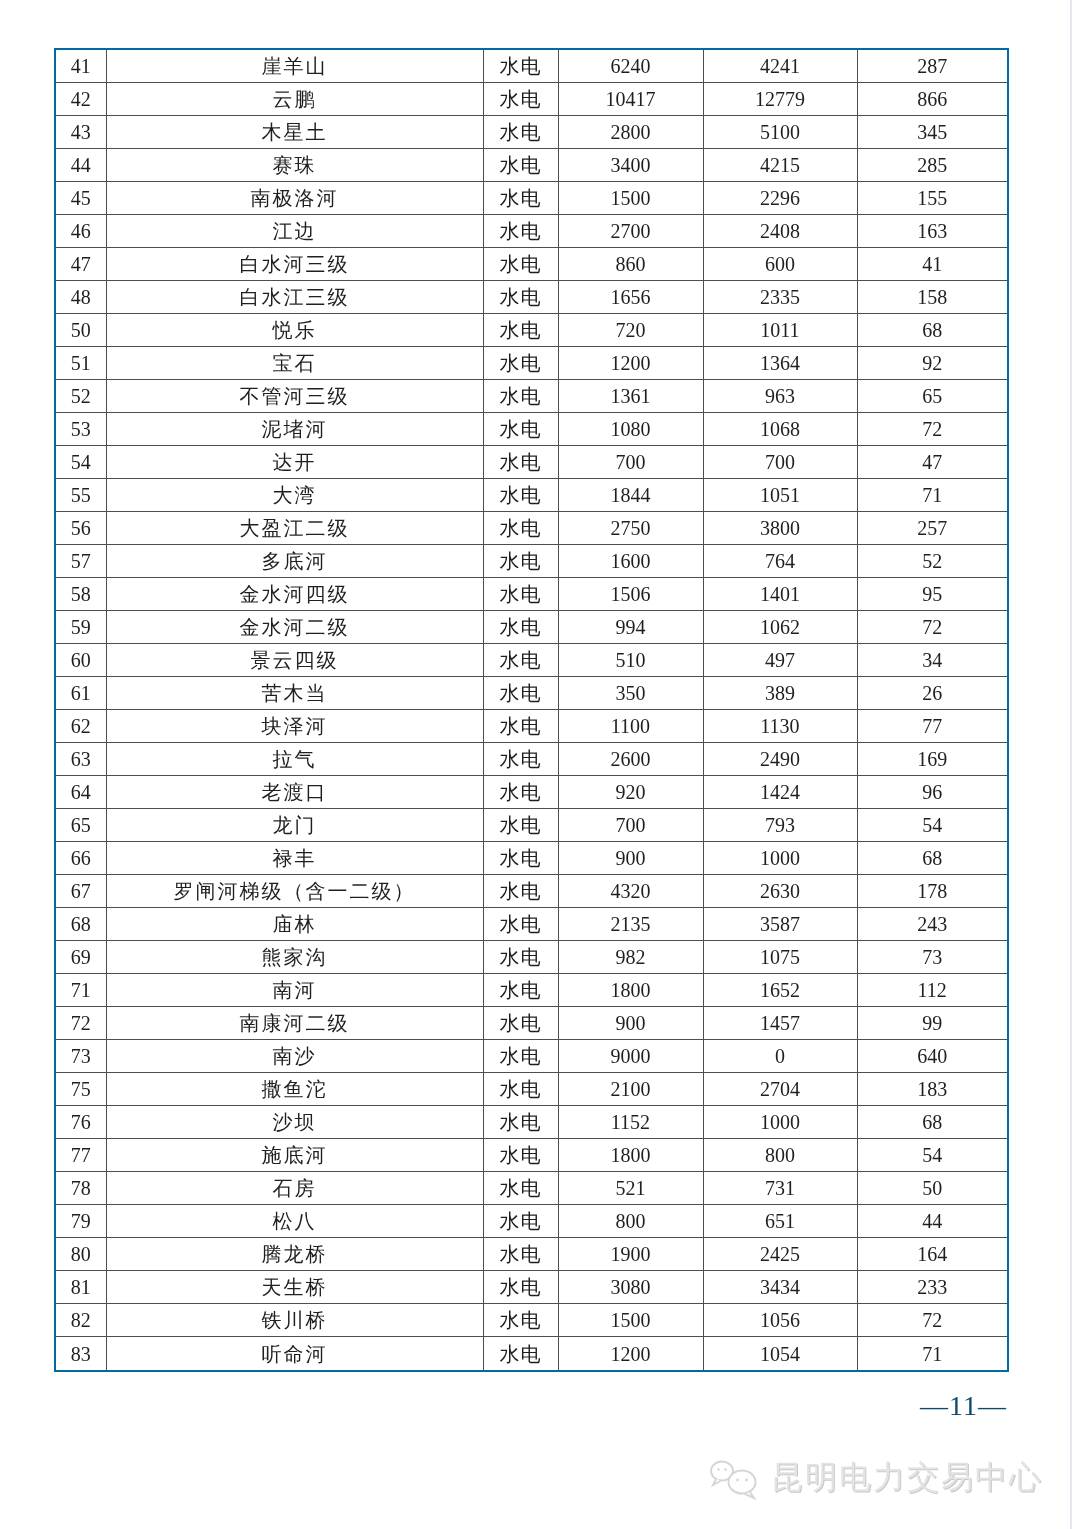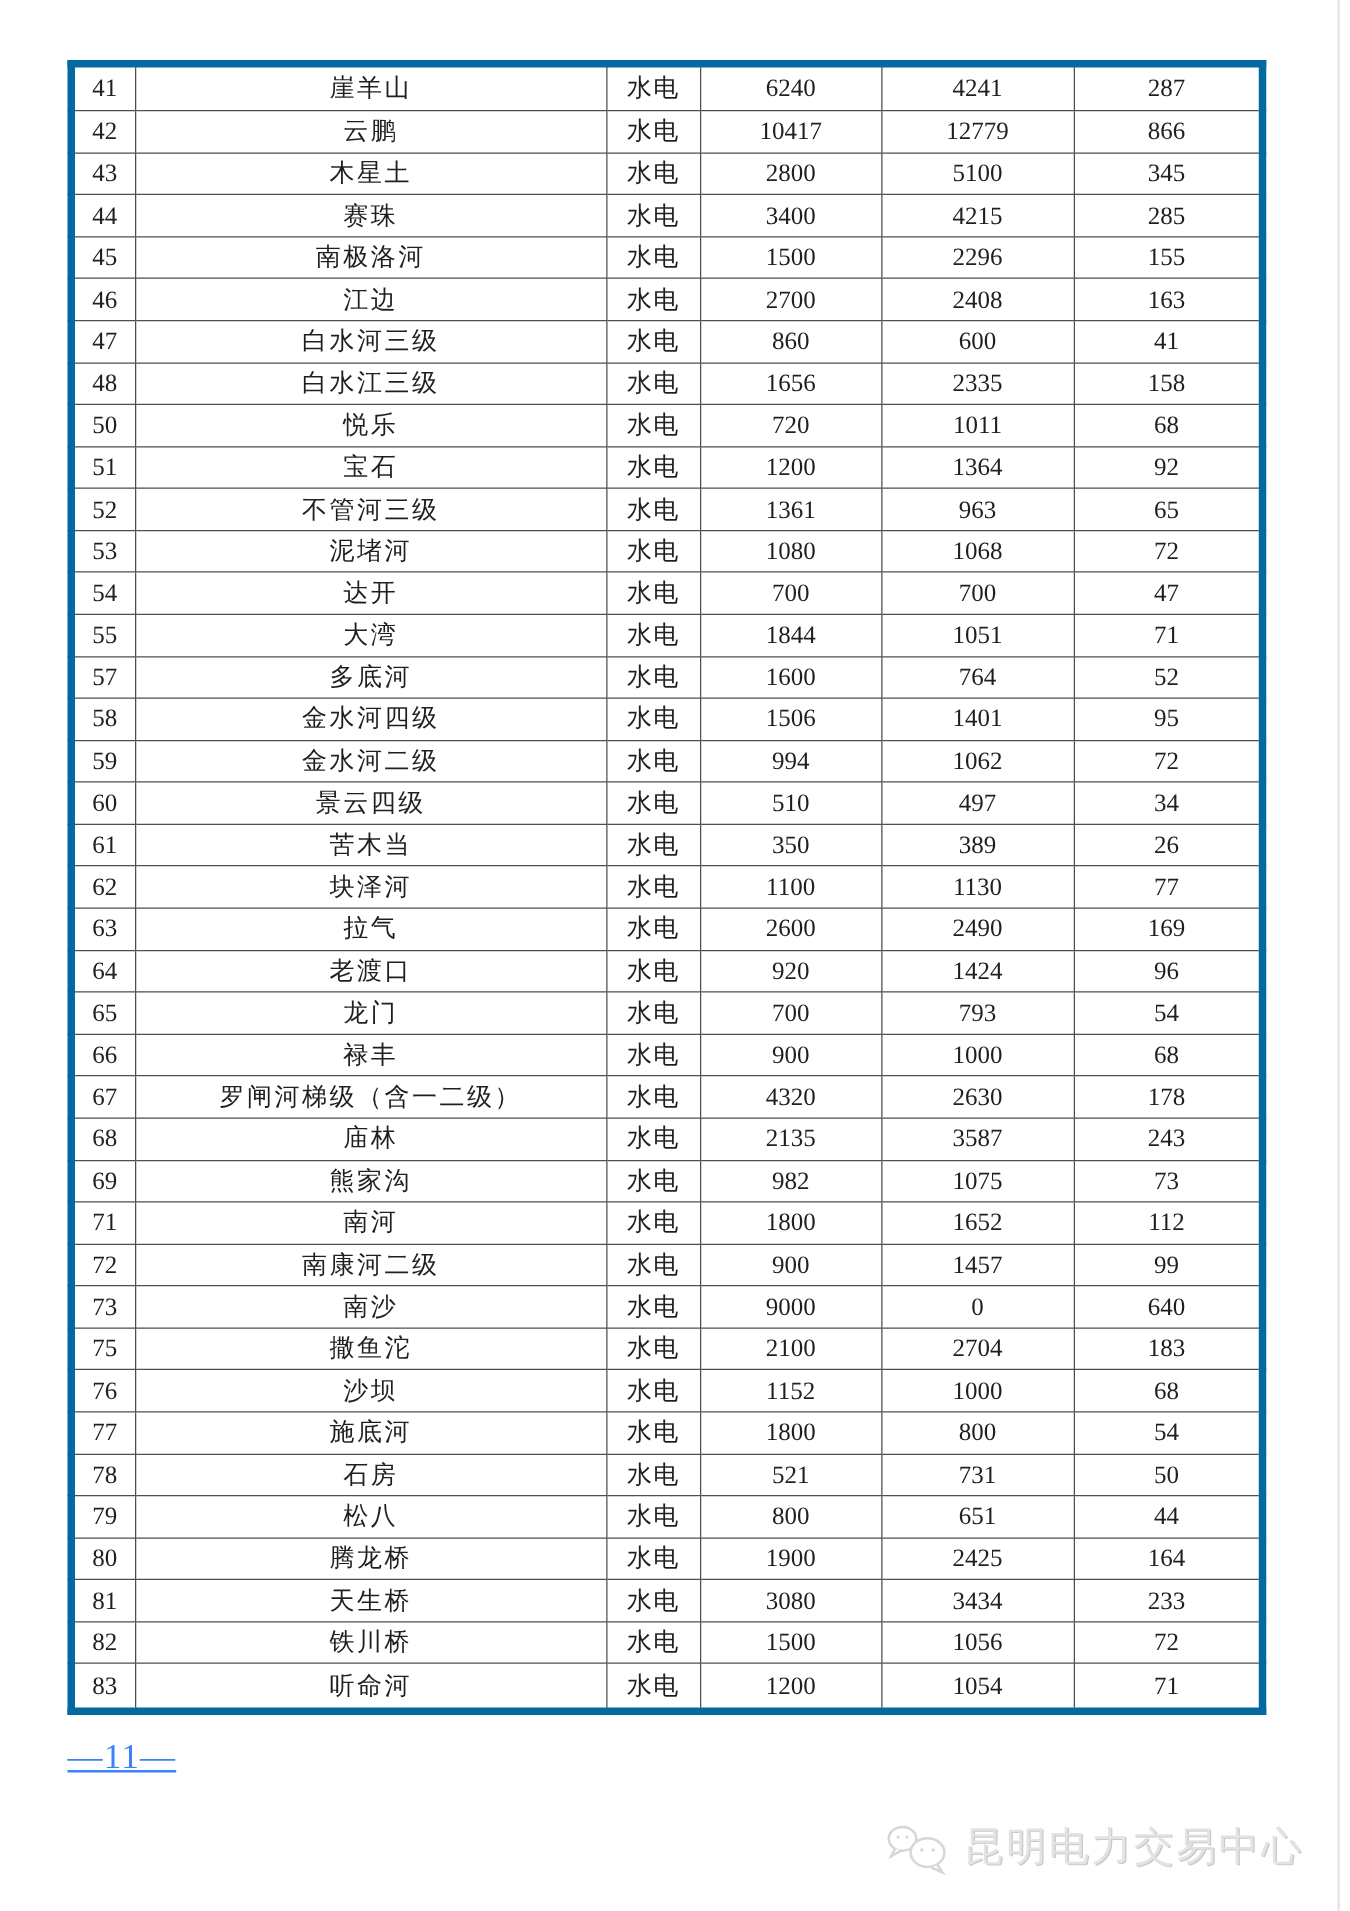--- a/index.html
+++ b/index.html
@@ -26,21 +26,21 @@
   }
   
   table.plant-table {
     position: absolute;
     left: 54px;
     top: 48px;
     width: 953px;
     height: 1324px;
     border-collapse: collapse;
     table-layout: fixed;
-    border: 6px solid #0369a1;
+    border: 2px solid #0369a1;
   }
   table.plant-table td {
     border: 1px solid #4e4e4e;
     text-align: center;
     vertical-align: middle;
     padding: 0;
     color: #1f1f1f;
     font-size: 20px;
     line-height: 1;
     white-space: nowrap;
@@ -49,25 +49,24 @@
   td.c-no   { font-size: 19px; }
   td.c-name { letter-spacing: 2px; font-size: 21px; }
   td.c-type { letter-spacing: 1px; font-size: 20px; }
   td.c-num  { font-size: 20px; }
   
   .page-number {
     position: absolute;
     left: 54px;
     top: 1390px;
     width: 953px;
-    text-align: left;
+    text-align: right;
     font-size: 28px;
-    color: #3b82f6;
+    color: #0c4a6e;
     letter-spacing: 1px;
-    text-decoration: underline;
   }
   
   .watermark {
     position: absolute;
     top: 1456px;
     right: 37px;
     display: flex;
     align-items: center;
     gap: 10px;
   }
@@ -201,20 +200,28 @@
         </tr>
         <tr>
           <td class="c-no">55</td>
           <td class="c-name">大湾</td>
           <td class="c-type">水电</td>
           <td class="c-num">1844</td>
           <td class="c-num">1051</td>
           <td class="c-num">71</td>
         </tr>
         <tr>
+          <td class="c-no">56</td>
+          <td class="c-name">大盈江二级</td>
+          <td class="c-type">水电</td>
+          <td class="c-num">2750</td>
+          <td class="c-num">3800</td>
+          <td class="c-num">257</td>
+        </tr>
+        <tr>
           <td class="c-no">57</td>
           <td class="c-name">多底河</td>
           <td class="c-type">水电</td>
           <td class="c-num">1600</td>
           <td class="c-num">764</td>
           <td class="c-num">52</td>
         </tr>
         <tr>
           <td class="c-no">58</td>
           <td class="c-name">金水河四级</td>

